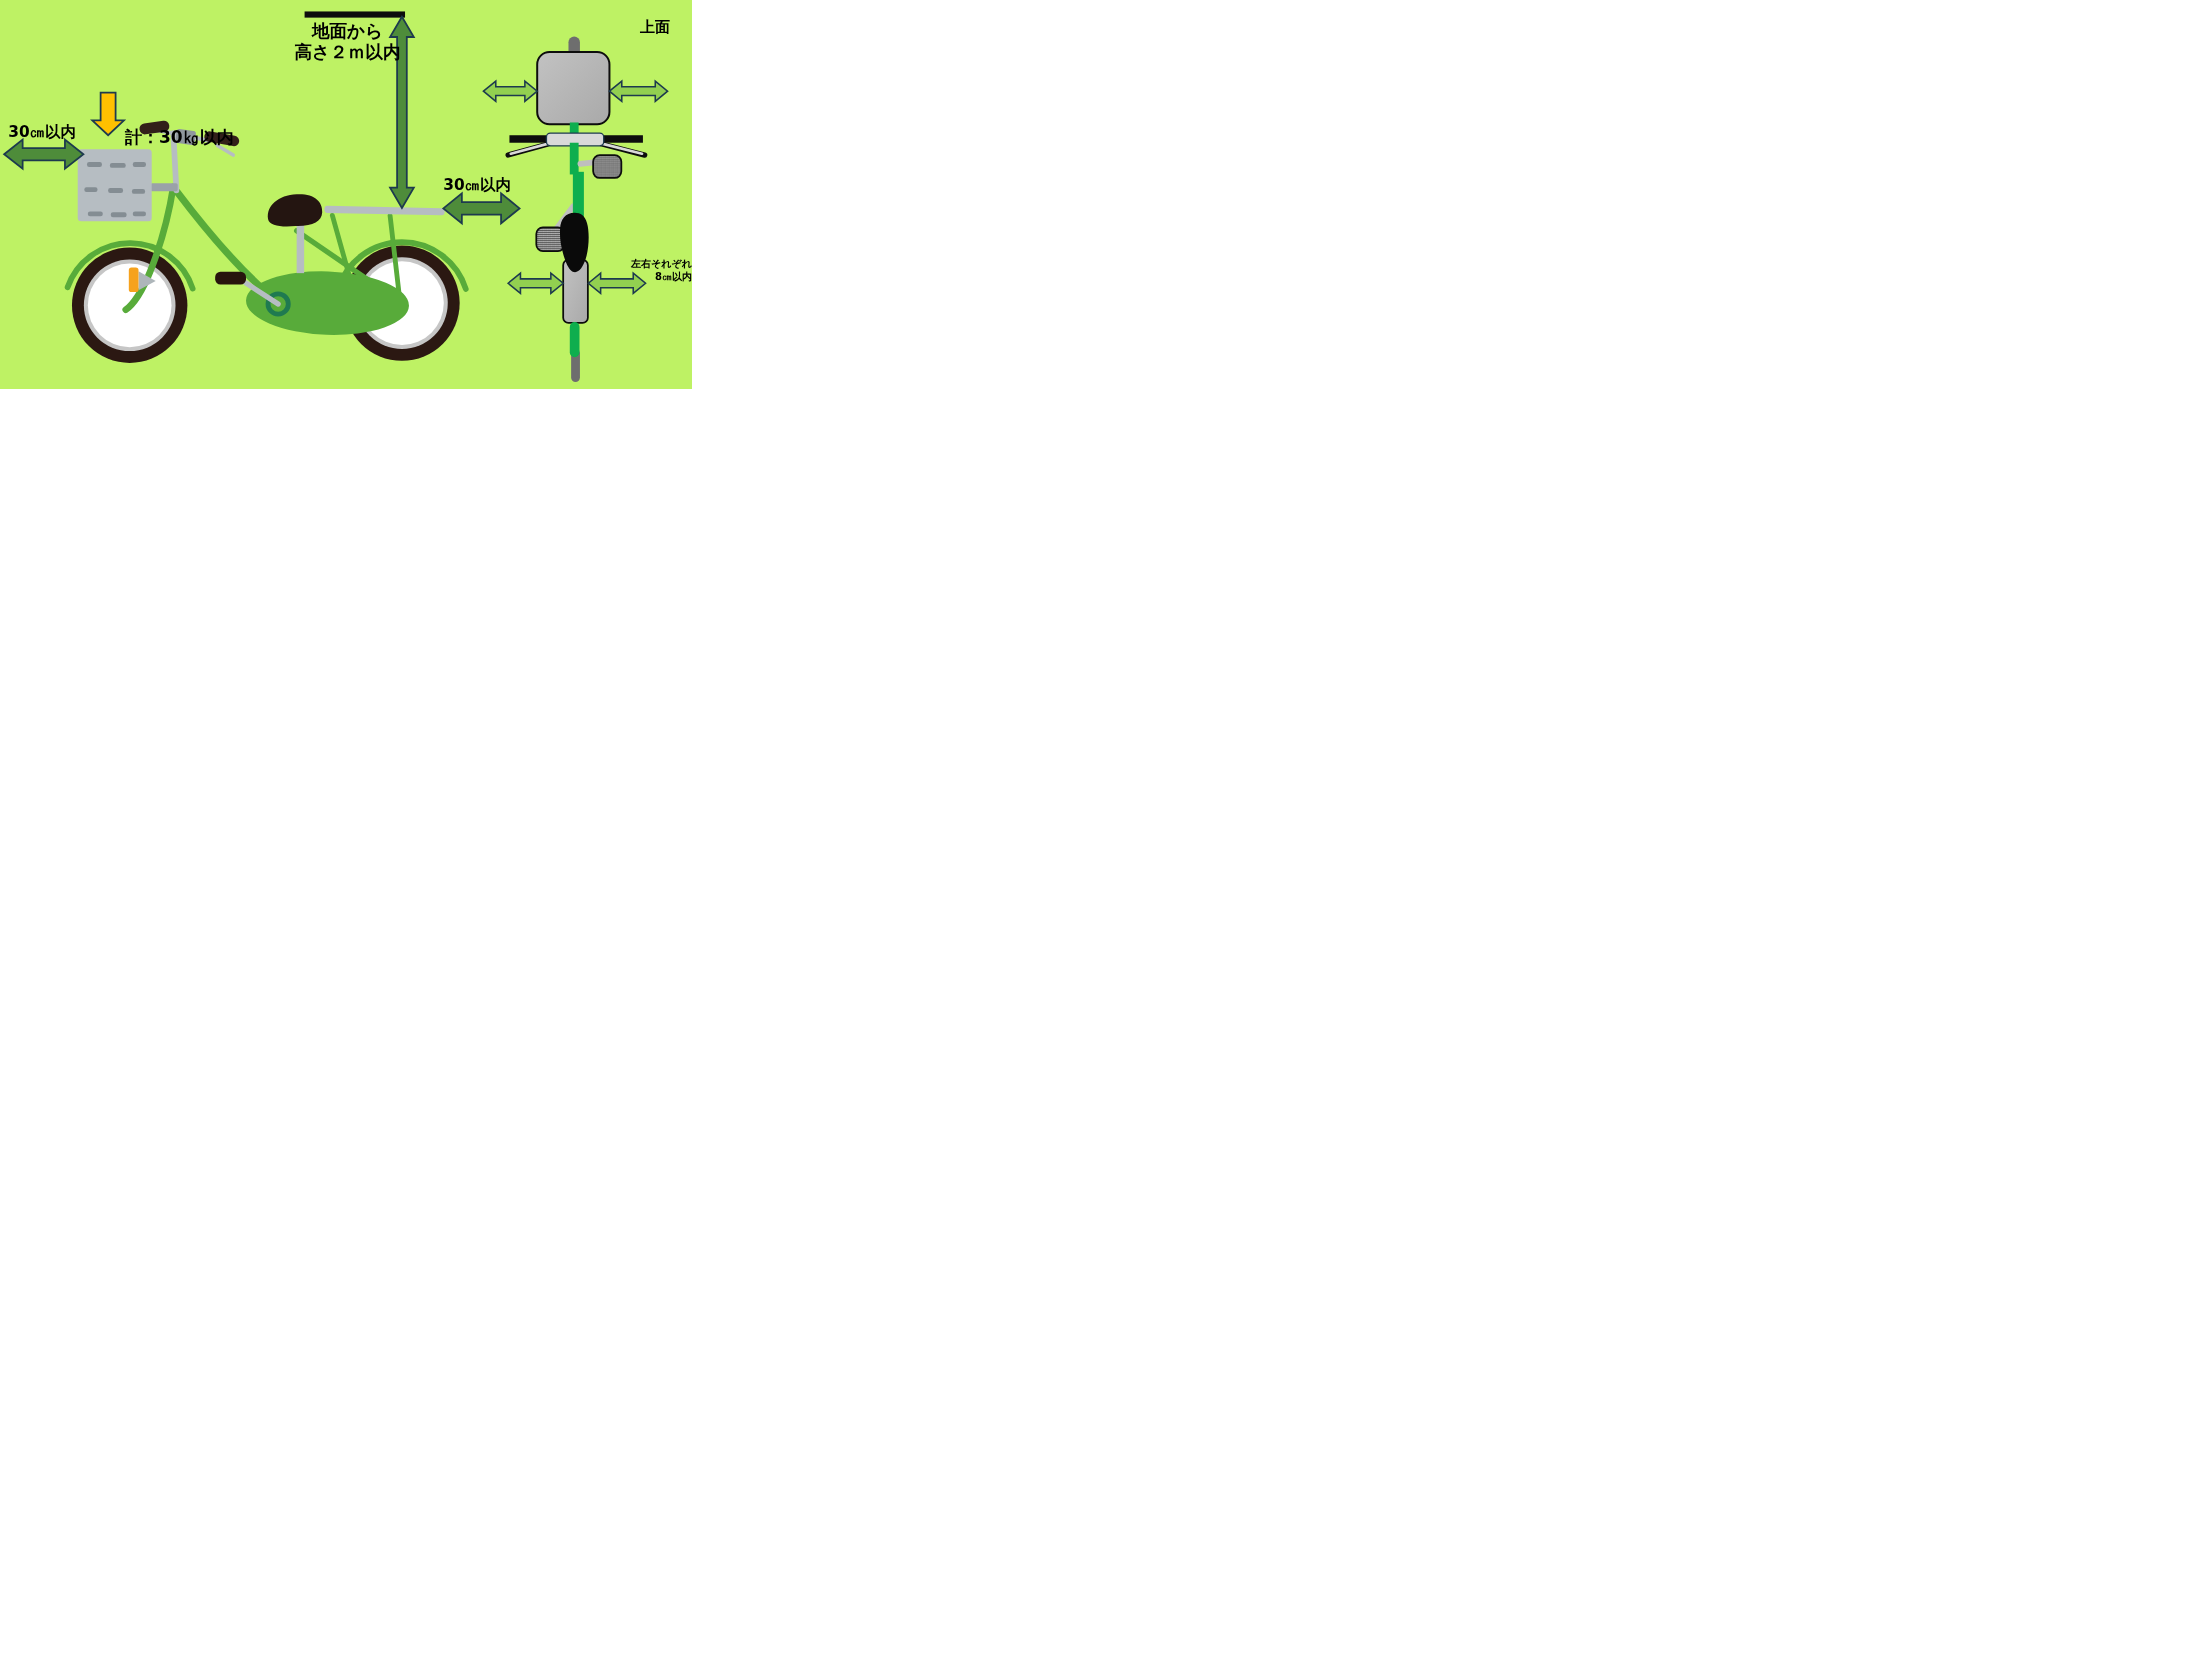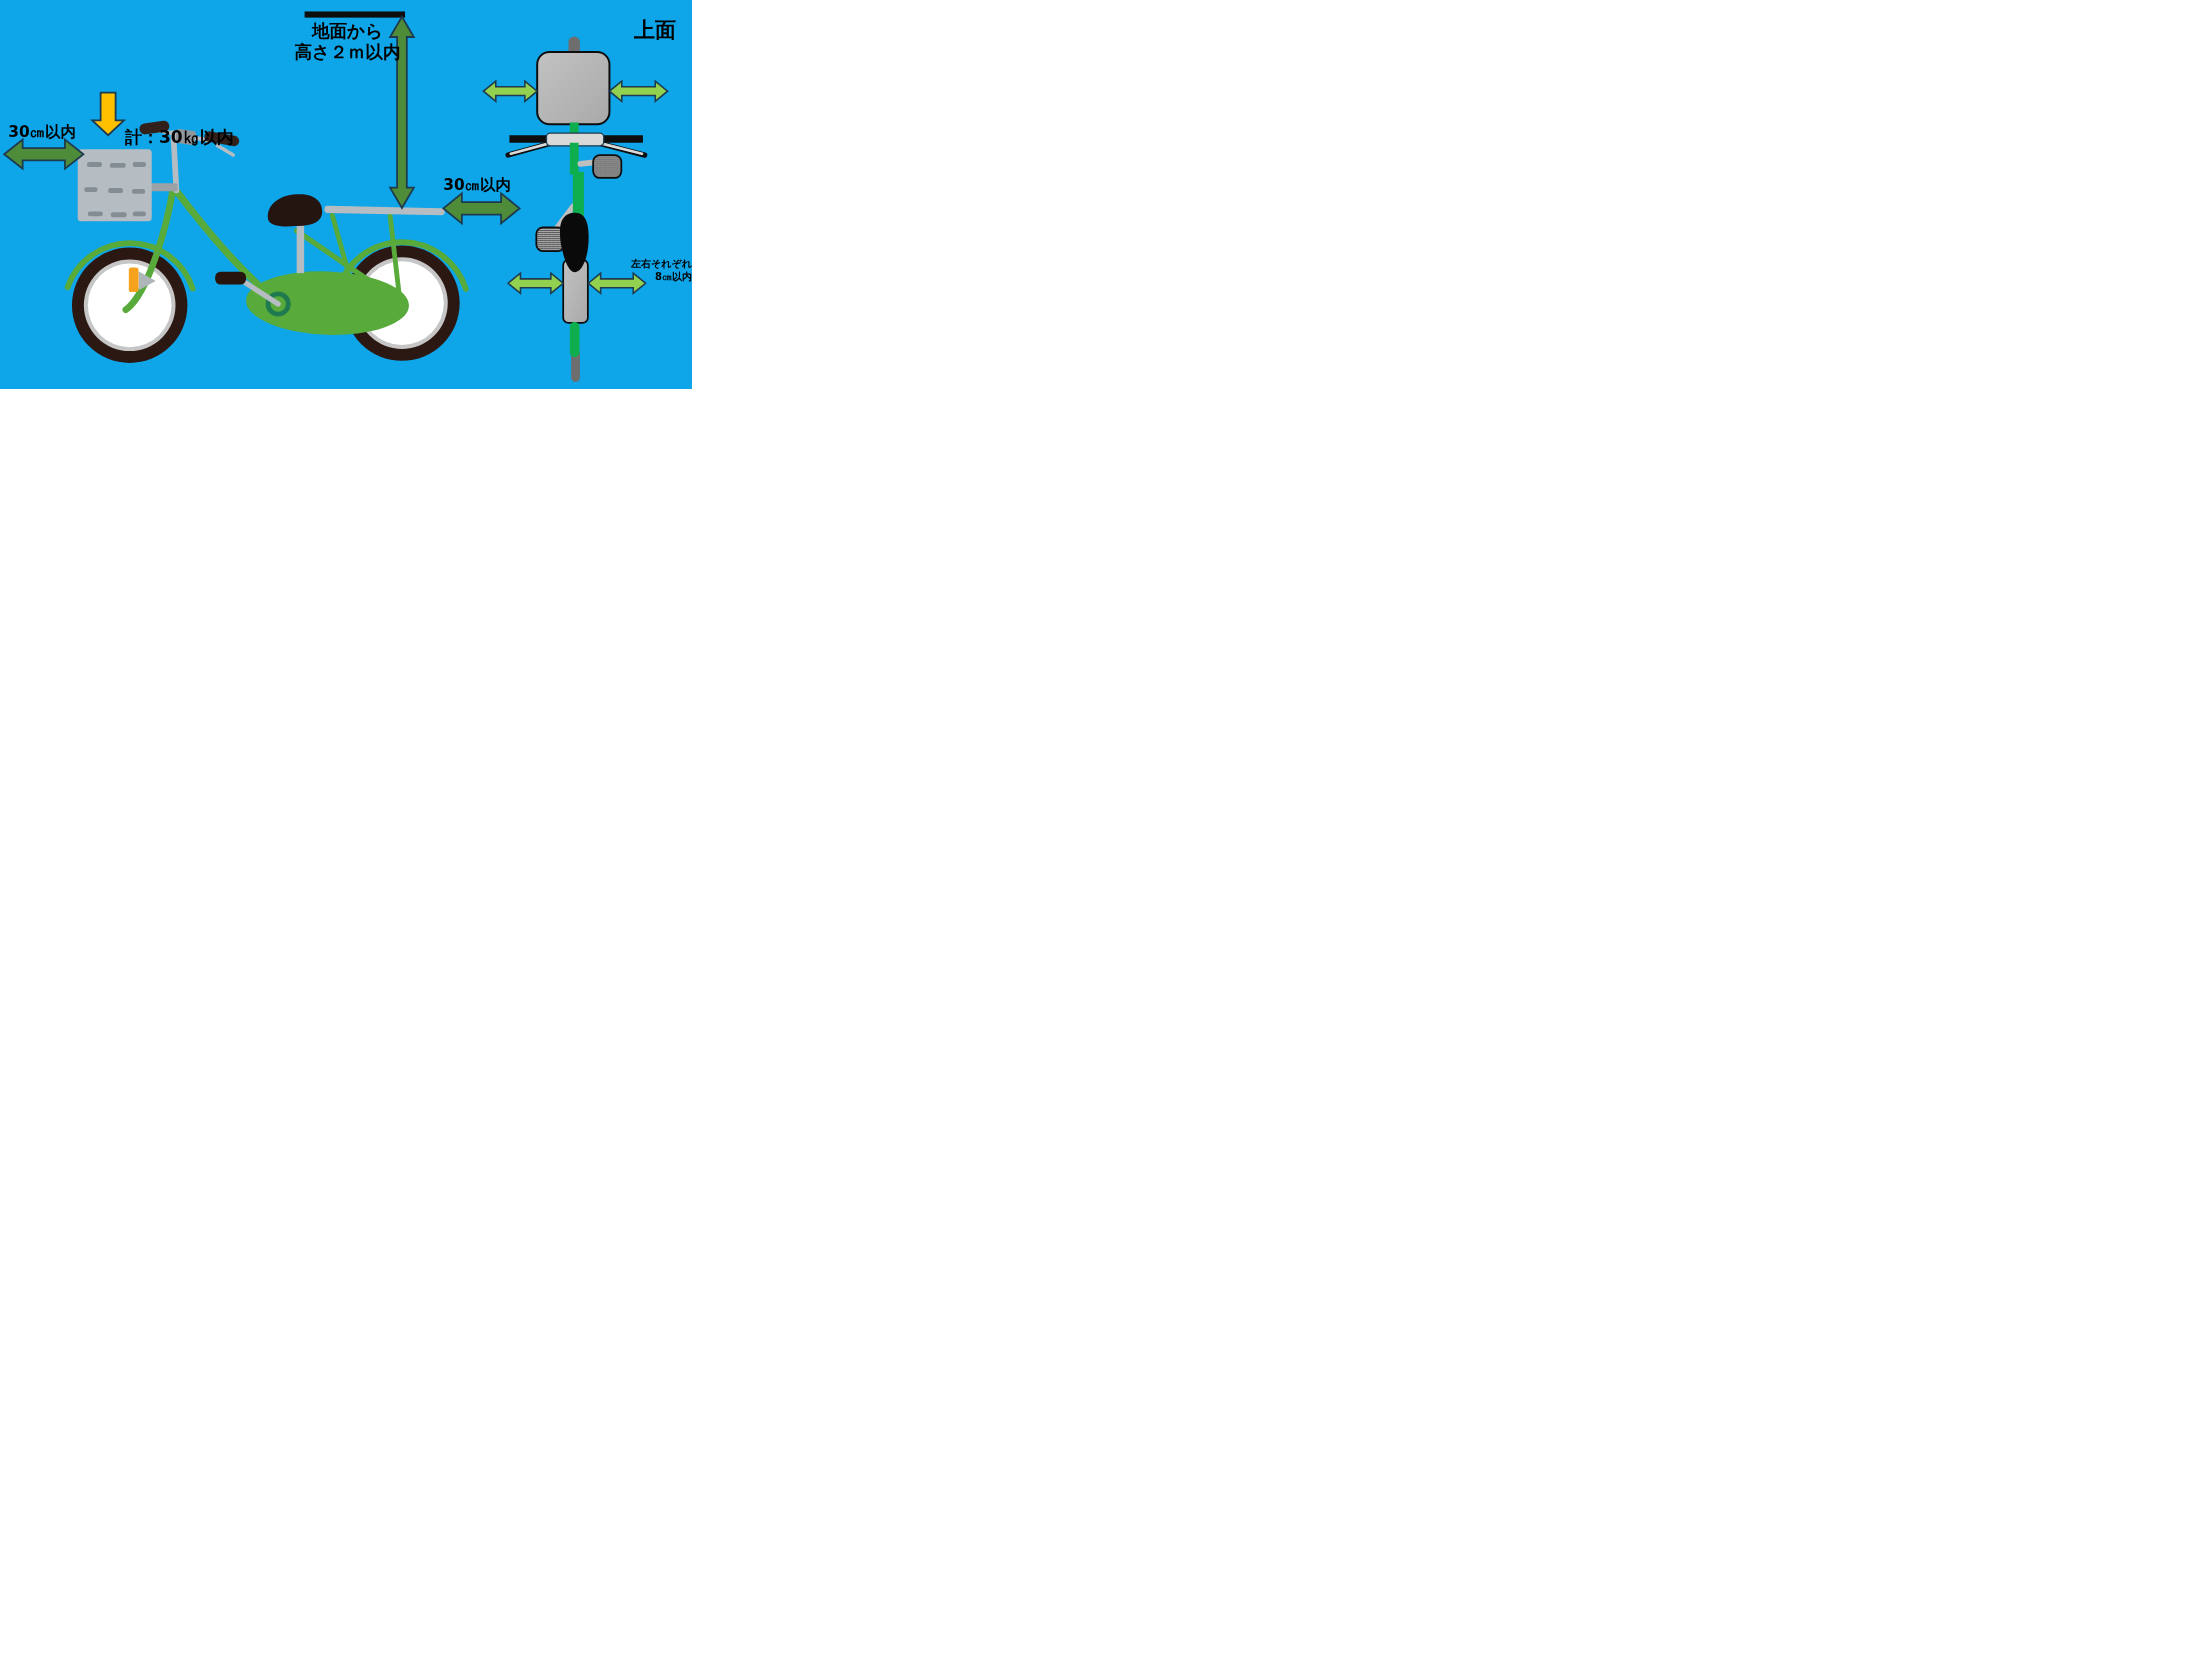--- a/index.html
+++ b/index.html
@@ -1,25 +1,25 @@
 <!DOCTYPE html>
 <html style="font-size:7px"><head>
 <meta charset="utf-8">
 <style>
   html,body{margin:0;padding:0;background:#ffffff;}
-  .stage{position:relative;width:692px;height:389px;background:#0ea5e9;overflow:hidden;
+  .stage{position:relative;width:692px;height:389px;background:#bef264;overflow:hidden;
          font-family:"DejaVu Sans","Liberation Sans",sans-serif;}
   .scene{position:absolute;left:0;top:0;}
   .label{position:absolute;color:#000;font-weight:bold;text-align:center;line-height:1.22;
          letter-spacing:0px;white-space:nowrap;}
   .lbl-height{left:278px;top:21px;width:139px;font-size:17.6px;}
   .lbl-weight{left:125px;top:127px;width:106px;font-size:17px;text-align:left;}
   .lbl-cm-left{left:0px;top:123px;width:84px;font-size:15.4px;}
   .lbl-cm-right{left:436px;top:176px;width:82px;font-size:15.4px;}
-  .lbl-topview{left:625px;top:17.6px;width:60px;font-size:21px;}
+  .lbl-topview{left:625px;top:17.6px;width:60px;font-size:15px;}
   .lbl-sideclear{left:595px;top:258px;width:97px;font-size:10px;line-height:1.28;text-align:right;}
   .outlined{stroke:#1d3a4e;}
 </style>
 </head>
 <body>
 
 <div class="stage">
 
   <svg class="scene" width="692" height="389" viewBox="0 0 1568 883">
     <defs>

